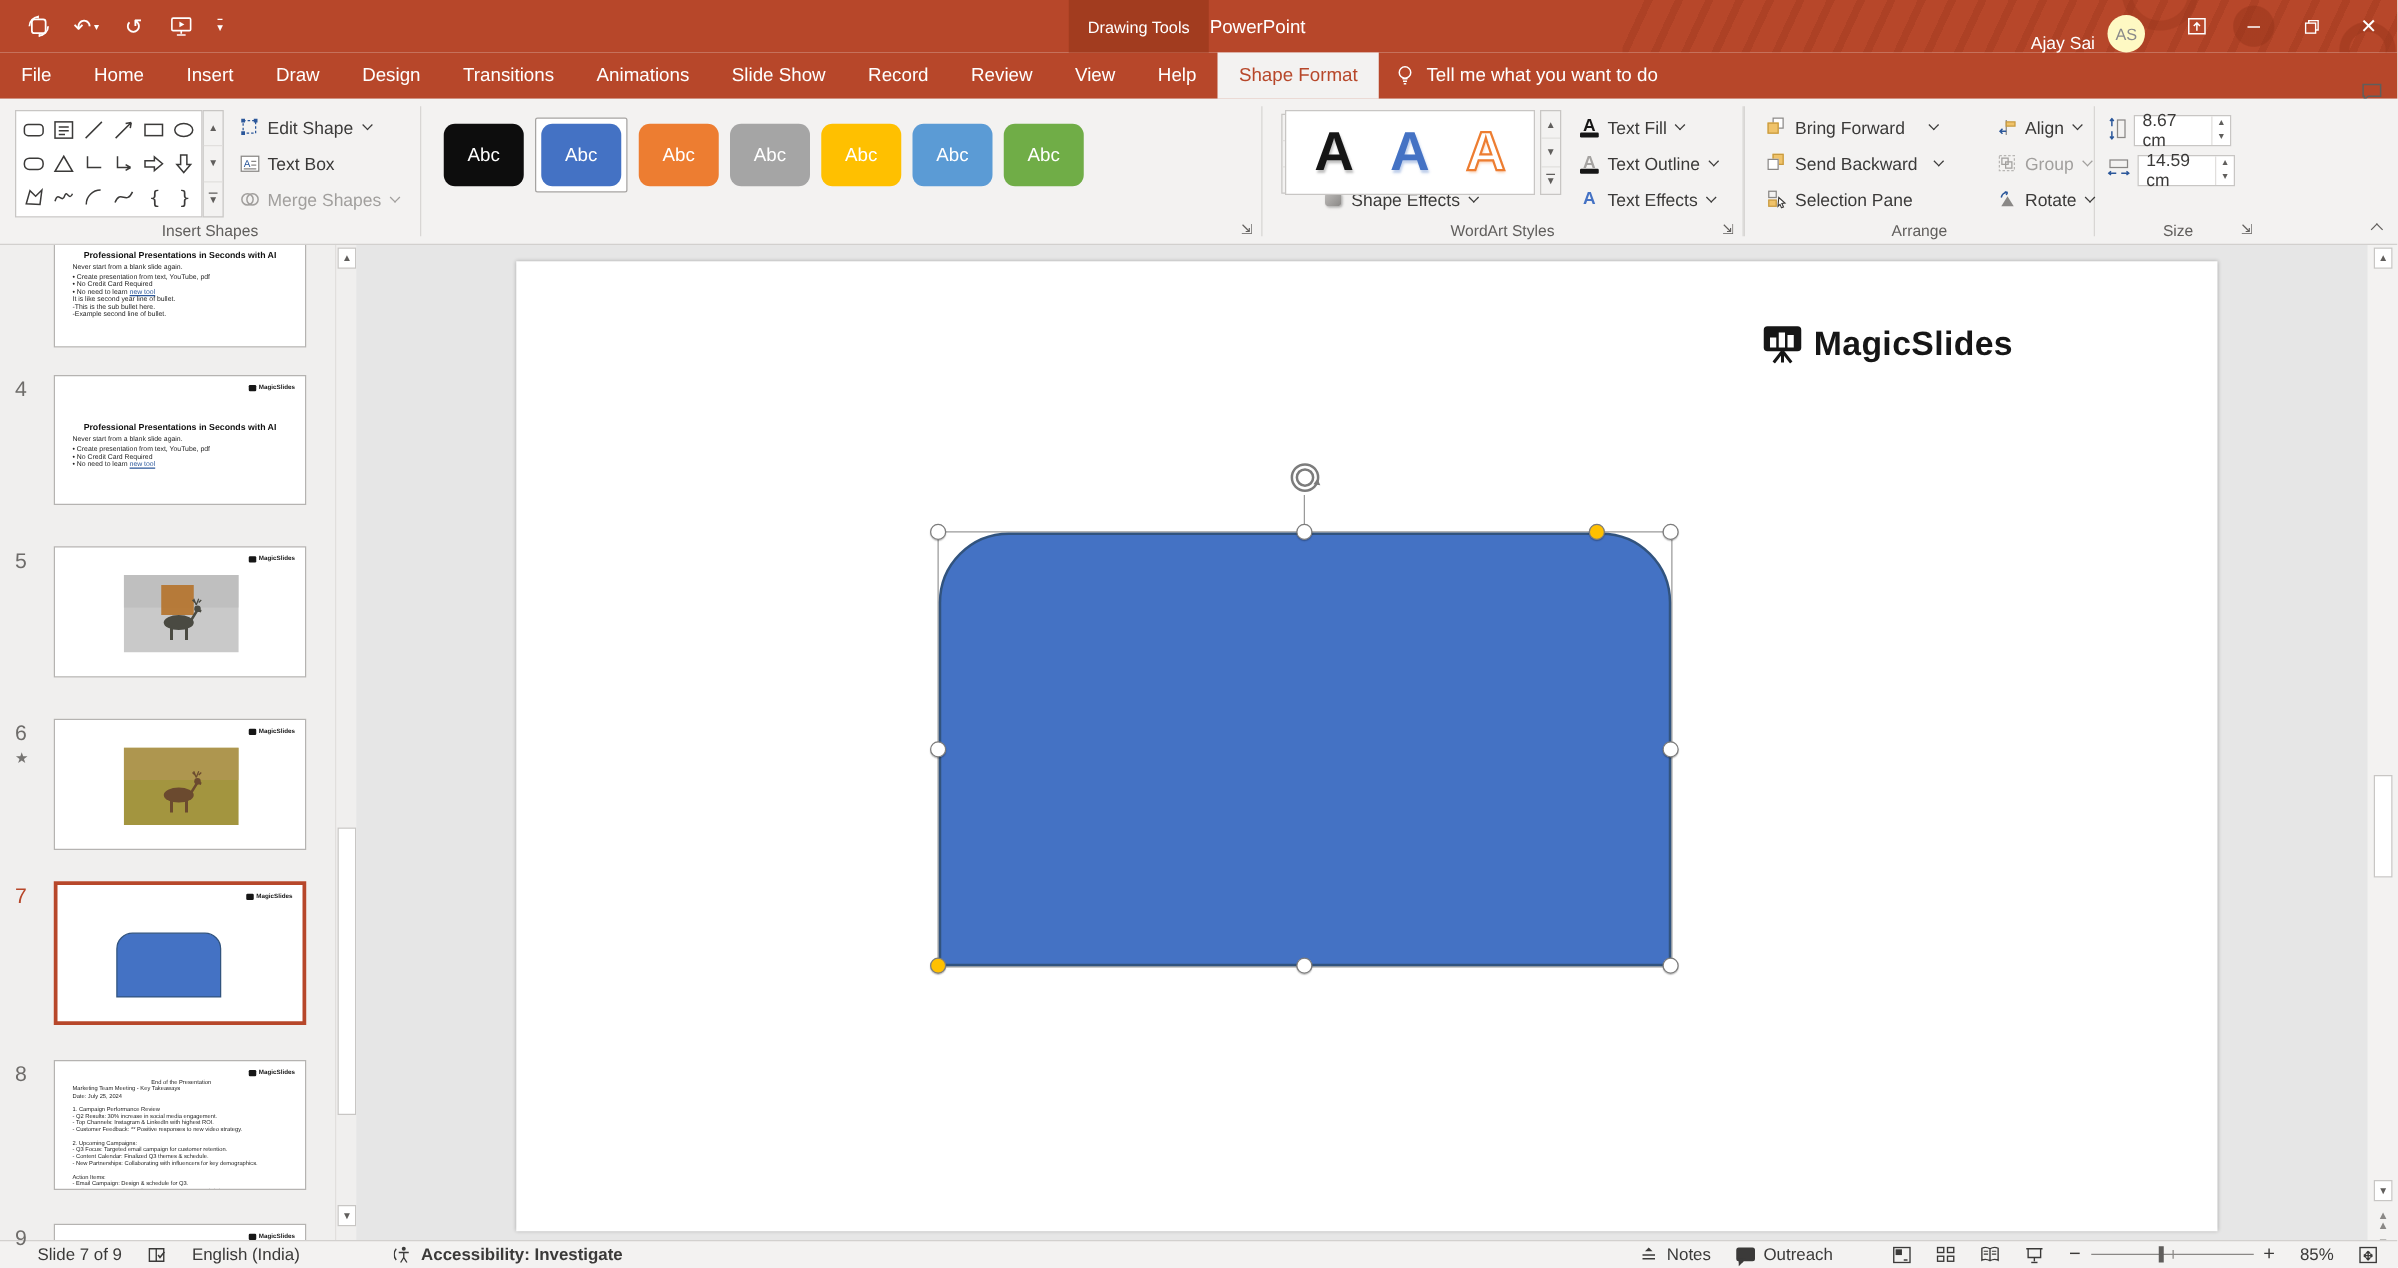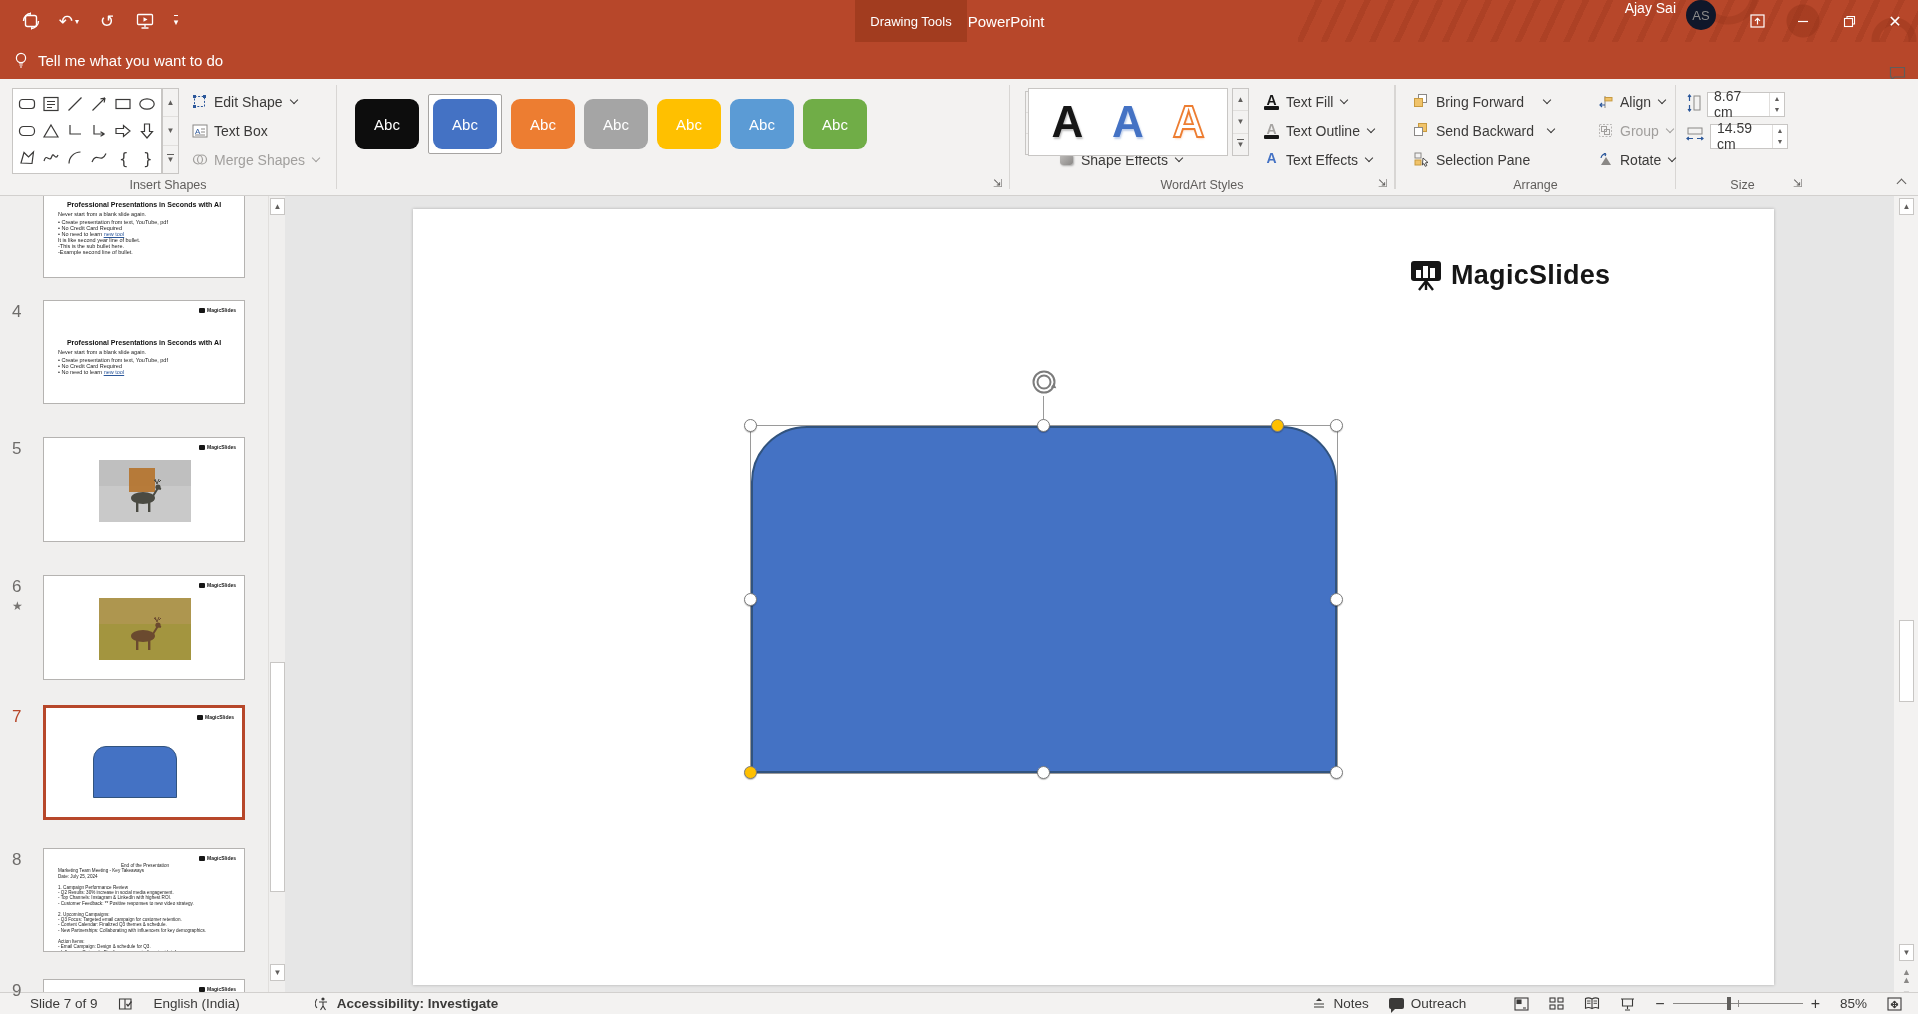--- a/index.html
+++ b/index.html
@@ -15,23 +15,23 @@
       radial-gradient(circle at 430px -6px, transparent 0 22px, rgba(120,35,12,.35) 23px 30px, transparent 31px),
       radial-gradient(circle at 596px 40px, transparent 0 14px, rgba(120,35,12,.4) 15px 22px, transparent 23px),
       repeating-linear-gradient(115deg, transparent 0 16px, rgba(120,35,12,.28) 16px 22px);
     opacity:.55; }
   .qat { display:flex; align-items:center; gap:4px; padding-left:14px; z-index:2; }
   .qat-btn { width:34px; height:30px; display:flex; align-items:center; justify-content:center; font-size:17px; color:#fff; }
   .qat-btn svg { display:block; }
   .qat-caret { font-size:10px; width:20px; }
   .title-text { position:absolute; left:0; right:0; text-align:center; font-size:15px; z-index:1; }
   .ctx-group { position:absolute; left:855px; top:0; width:112px; height:42px; background:#a23c1f; display:flex; align-items:center; justify-content:center; font-size:13px; z-index:2; }
-  .tb-right { position:absolute; right:0; top:0; height:42px; display:flex; align-items:flex-start; z-index:3; }
+  .tb-right { position:absolute; right:0; top:0; height:42px; display:flex; align-items:flex-end; z-index:3; }
   .user-name { font-size:14px; margin-right:10px; }
-  .avatar { width:30px; height:30px; border-radius:50%; background:#0f172a; color:#8a8a8a; font-size:13px; display:flex; align-items:center; justify-content:center; margin-right:18px; }
+  .avatar { width:30px; height:30px; border-radius:50%; background:#fef9c3; color:#8a8a8a; font-size:13px; display:flex; align-items:center; justify-content:center; margin-right:18px; }
   .winbtn { width:46px; height:42px; display:flex; align-items:center; justify-content:center; color:#fff; }
   .winbtn svg { display:block; }
 
   
   .tabrow { position:absolute; left:0; top:42px; width:1918px; height:37px; background:#b7472a; display:flex; align-items:stretch; color:#fff; }
   .tab { padding:0 17px; display:flex; align-items:center; font-size:15px; cursor:default; }
   .tab.active { background:#f3f2f1; color:#b7472a; }
   .tellme { display:flex; align-items:center; gap:10px; padding:0 14px; font-size:15px; }
   .ribbon-comment { position:absolute; right:12px; top:66px; color:#5f5e5c; }
 
@@ -182,20 +182,35 @@
         <svg width="13" height="13" viewBox="0 0 13 13" fill="none" stroke="#fff" stroke-width="1.1">
             <rect x="1.5" y="3.5" width="8" height="8"></rect>
             <path d="M4 3.5 V1.5 H11.5 V9 H9.5"></path>
           </svg>
       </div>
       <div class="winbtn" style="font-size:16px">✕</div>
     </div>
   </div>
 
   <div class="tabrow">
+    <div id="tabs-holder" style="display:flex">
+        <div class="tab">File</div>
+        <div class="tab">Home</div>
+        <div class="tab">Insert</div>
+        <div class="tab">Draw</div>
+        <div class="tab">Design</div>
+        <div class="tab">Transitions</div>
+        <div class="tab">Animations</div>
+        <div class="tab">Slide Show</div>
+        <div class="tab">Record</div>
+        <div class="tab">Review</div>
+        <div class="tab">View</div>
+        <div class="tab">Help</div>
+        <div class="tab active">Shape Format</div>
+      </div>
     <div class="tellme">
       <svg width="14" height="18" viewBox="0 0 14 18" fill="none" stroke="#fff" stroke-width="1.2">
         <circle cx="7" cy="6" r="4.6"></circle>
           <path d="M5 11 H9 M5.4 13 H8.6 M6 15 H8"></path>
       </svg>
       <span>Tell me what you want to do</span>
     </div>
   </div>
   <div class="ribbon-comment">
     <svg width="17" height="15" viewBox="0 0 17 15" fill="none" stroke="#5f5e5c" stroke-width="1.2">

